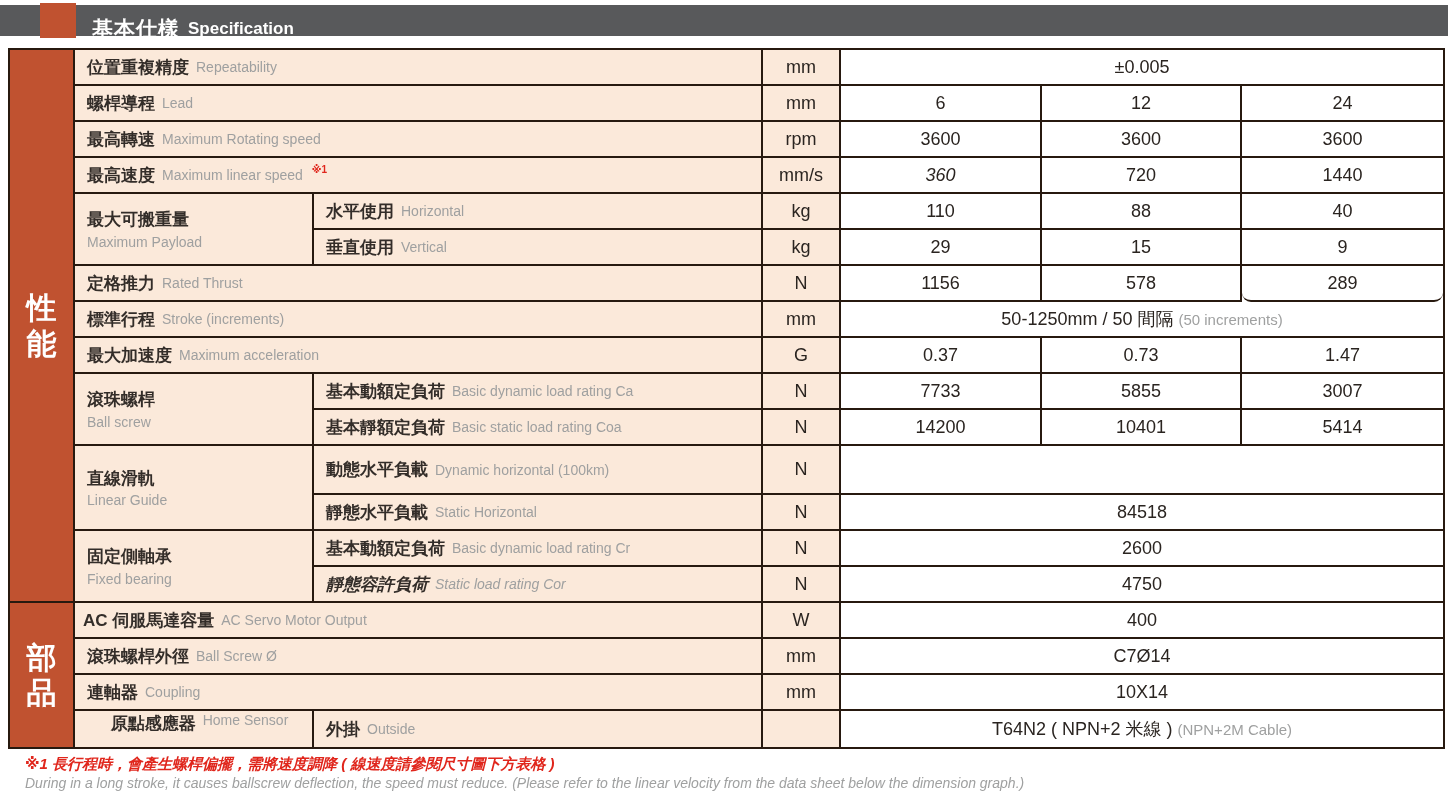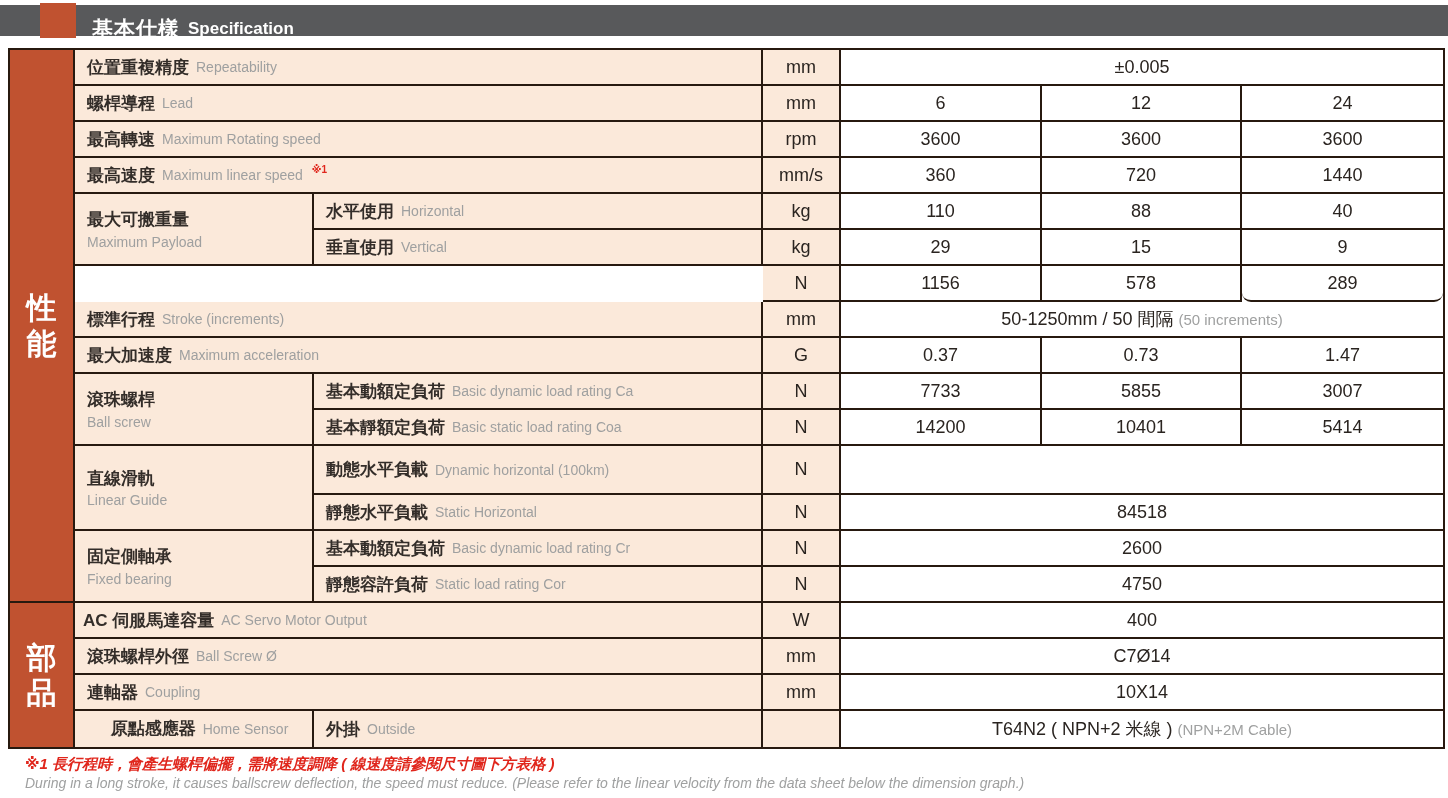--- a/index.html
+++ b/index.html
@@ -20,21 +20,21 @@
     border:2px solid var(--border);display:grid;
     grid-template-columns:65px 239px 449px 78px 201px 200px 201px;
     grid-template-rows:repeat(19,1fr);}
   .cell{border-right:2px solid var(--border);border-bottom:2px solid var(--border);
     display:flex;align-items:center;overflow:hidden;}
   .cell.no-r{border-right:none;} .cell.no-b{border-bottom:none;}
   .sidebar-cell{background:var(--accent);flex-direction:column;justify-content:center;gap:4px;
     color:#fff;font-size:30px;font-weight:700;line-height:1.05;}
   .label-cell{background:var(--cream);padding-left:12px;gap:7px;}
   .group-cell{background:var(--cream);padding-left:12px;flex-direction:column;align-items:flex-start;justify-content:center;}
-  .group-cell.inline{flex-direction:row;align-items:center;gap:7px;}
+  .group-cell.inline{flex-direction:row;gap:7px;}
   .unit-cell{background:var(--cream);justify-content:center;font-size:18px;color:var(--val);}
   .value-cell{background:#fff;justify-content:center;font-size:18px;color:var(--val);gap:5px;}
   .zh{font-size:17px;font-weight:600;color:var(--dark);white-space:nowrap;}
   .en{font-size:14px;color:var(--gray);white-space:nowrap;}
   .group-cell .zh{line-height:1.5;} .group-cell .en{line-height:1.3;}
   .sup{color:var(--red);font-size:10px;font-weight:700;vertical-align:super;position:relative;top:-6px;margin-left:2px;}
   .gray-part{color:var(--gray);font-size:15px;}
   
   .footnote{position:absolute;left:25px;top:754px;width:1430px;font-style:italic;}
   .footnote-zh{color:var(--red);font-size:15px;font-weight:700;line-height:20px;}
@@ -78,21 +78,21 @@
     <div class="cell unit-cell" style="grid-area: 3 / 4 / span 1 / span 1;">rpm</div>
     <div class="cell value-cell" style="grid-area: 3 / 5 / span 1 / span 1;">3600</div>
     <div class="cell value-cell" style="grid-area: 3 / 6 / span 1 / span 1;">3600</div>
     <div class="cell value-cell no-r" style="grid-area: 3 / 7 / span 1 / span 1;">3600</div>
     <div class="cell label-cell" style="grid-area: 4 / 2 / span 1 / span 2;">
       <span class="zh">最高速度</span>
       <span class="en">Maximum linear speed</span>
       <span class="sup">※1</span>
     </div>
     <div class="cell unit-cell" style="grid-area: 4 / 4 / span 1 / span 1;">mm/s</div>
-    <div class="cell value-cell" style="grid-area: 4 / 5 / span 1 / span 1;">360</div>
+    <div class="cell value-cell" style="grid-area: 4 / 5 / span 1 / span 1; font-style: italic;">360</div>
     <div class="cell value-cell" style="grid-area: 4 / 6 / span 1 / span 1;">720</div>
     <div class="cell value-cell no-r" style="grid-area: 4 / 7 / span 1 / span 1;">1440</div>
     <div class="cell label-cell" style="grid-area: 5 / 3 / span 1 / span 1;">
       <span class="zh">水平使用</span>
       <span class="en">Horizontal</span>
     </div>
     <div class="cell group-cell" style="grid-area: 5 / 2 / span 2 / span 1;">
       <span class="zh">最大可搬重量</span>
       <span class="en">Maximum Payload</span>
     </div>
@@ -101,20 +101,24 @@
     <div class="cell value-cell" style="grid-area: 5 / 6 / span 1 / span 1;">88</div>
     <div class="cell value-cell no-r" style="grid-area: 5 / 7 / span 1 / span 1;">40</div>
     <div class="cell label-cell" style="grid-area: 6 / 3 / span 1 / span 1;">
       <span class="zh">垂直使用</span>
       <span class="en">Vertical</span>
     </div>
     <div class="cell unit-cell" style="grid-area: 6 / 4 / span 1 / span 1;">kg</div>
     <div class="cell value-cell" style="grid-area: 6 / 5 / span 1 / span 1;">29</div>
     <div class="cell value-cell" style="grid-area: 6 / 6 / span 1 / span 1;">15</div>
     <div class="cell value-cell no-r" style="grid-area: 6 / 7 / span 1 / span 1;">9</div>
+    <div class="cell label-cell" style="grid-area: 7 / 2 / span 1 / span 2;">
+      <span class="zh">定格推力</span>
+      <span class="en">Rated Thrust</span>
+    </div>
     <div class="cell unit-cell" style="grid-area: 7 / 4 / span 1 / span 1;">N</div>
     <div class="cell value-cell" style="grid-area: 7 / 5 / span 1 / span 1;">1156</div>
     <div class="cell value-cell" style="grid-area: 7 / 6 / span 1 / span 1;">578</div>
     <div class="cell value-cell no-r" style="grid-area: 7 / 7 / span 1 / span 1; border-radius: 9px;">289</div>
     <div class="cell label-cell" style="grid-area: 8 / 2 / span 1 / span 2;">
       <span class="zh">標準行程</span>
       <span class="en">Stroke (increments)</span>
     </div>
     <div class="cell unit-cell" style="grid-area: 8 / 4 / span 1 / span 1;">mm</div>
     <div class="cell value-cell no-r" style="grid-area: 8 / 5 / span 1 / span 3;">
@@ -174,21 +178,21 @@
       <span class="en">Fixed bearing</span>
     </div>
     <div class="cell label-cell" style="grid-area: 14 / 3 / span 1 / span 1;">
       <span class="zh">基本動額定負荷</span>
       <span class="en">Basic dynamic load rating Cr</span>
     </div>
     <div class="cell unit-cell" style="grid-area: 14 / 4 / span 1 / span 1;">N</div>
     <div class="cell value-cell no-r" style="grid-area: 14 / 5 / span 1 / span 3;">
       <span class="">2600</span>
     </div>
-    <div class="cell label-cell" style="grid-area: 15 / 3 / span 1 / span 1;">
+    <div class="cell label-cell" style="grid-area: 15 / 3 / span 1 / span 1; font-style: italic;">
       <span class="zh">靜態容許負荷</span>
       <span class="en">Static load rating Cor</span>
     </div>
     <div class="cell unit-cell" style="grid-area: 15 / 4 / span 1 / span 1;">N</div>
     <div class="cell value-cell no-r" style="grid-area: 15 / 5 / span 1 / span 3;">
       <span class="">4750</span>
     </div>
     <div class="cell sidebar-cell no-b" style="grid-area: 16 / 1 / span 4 / span 1;">
       <span class="">部</span>
       <span class="">品</span>

